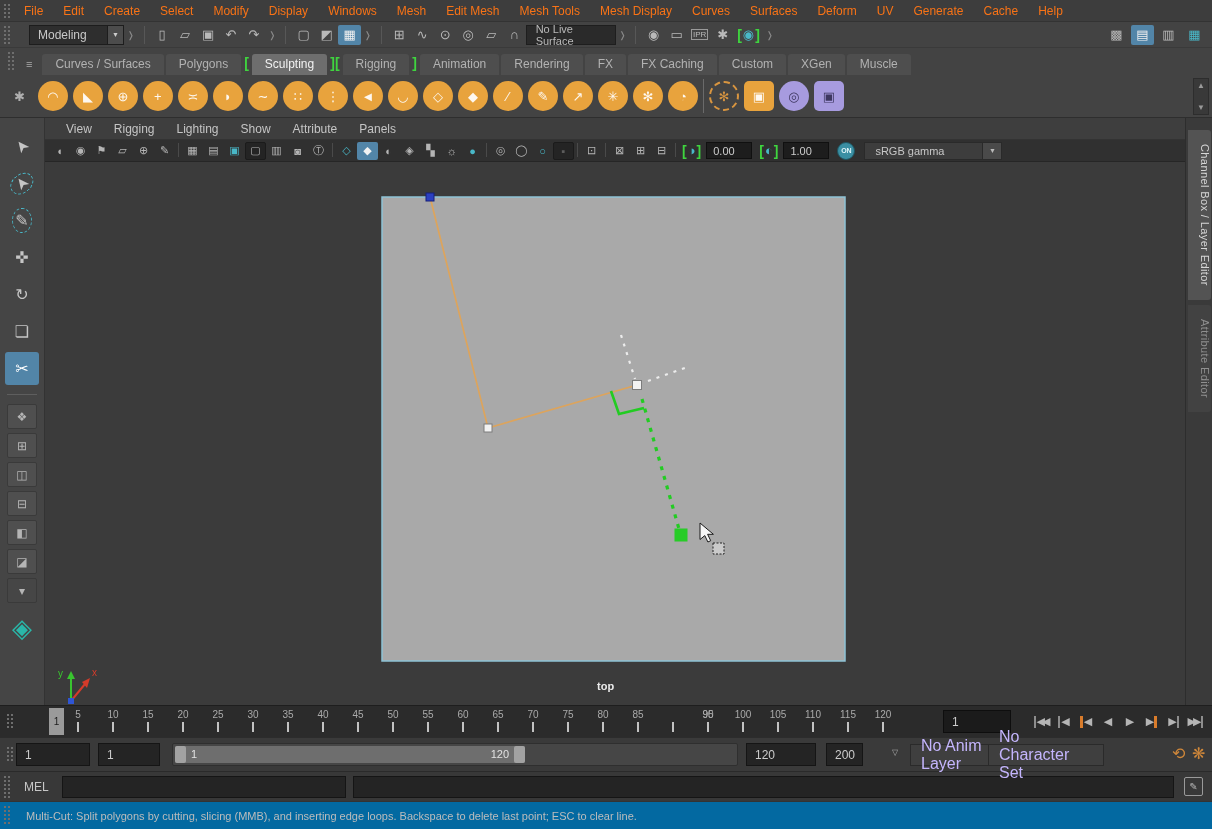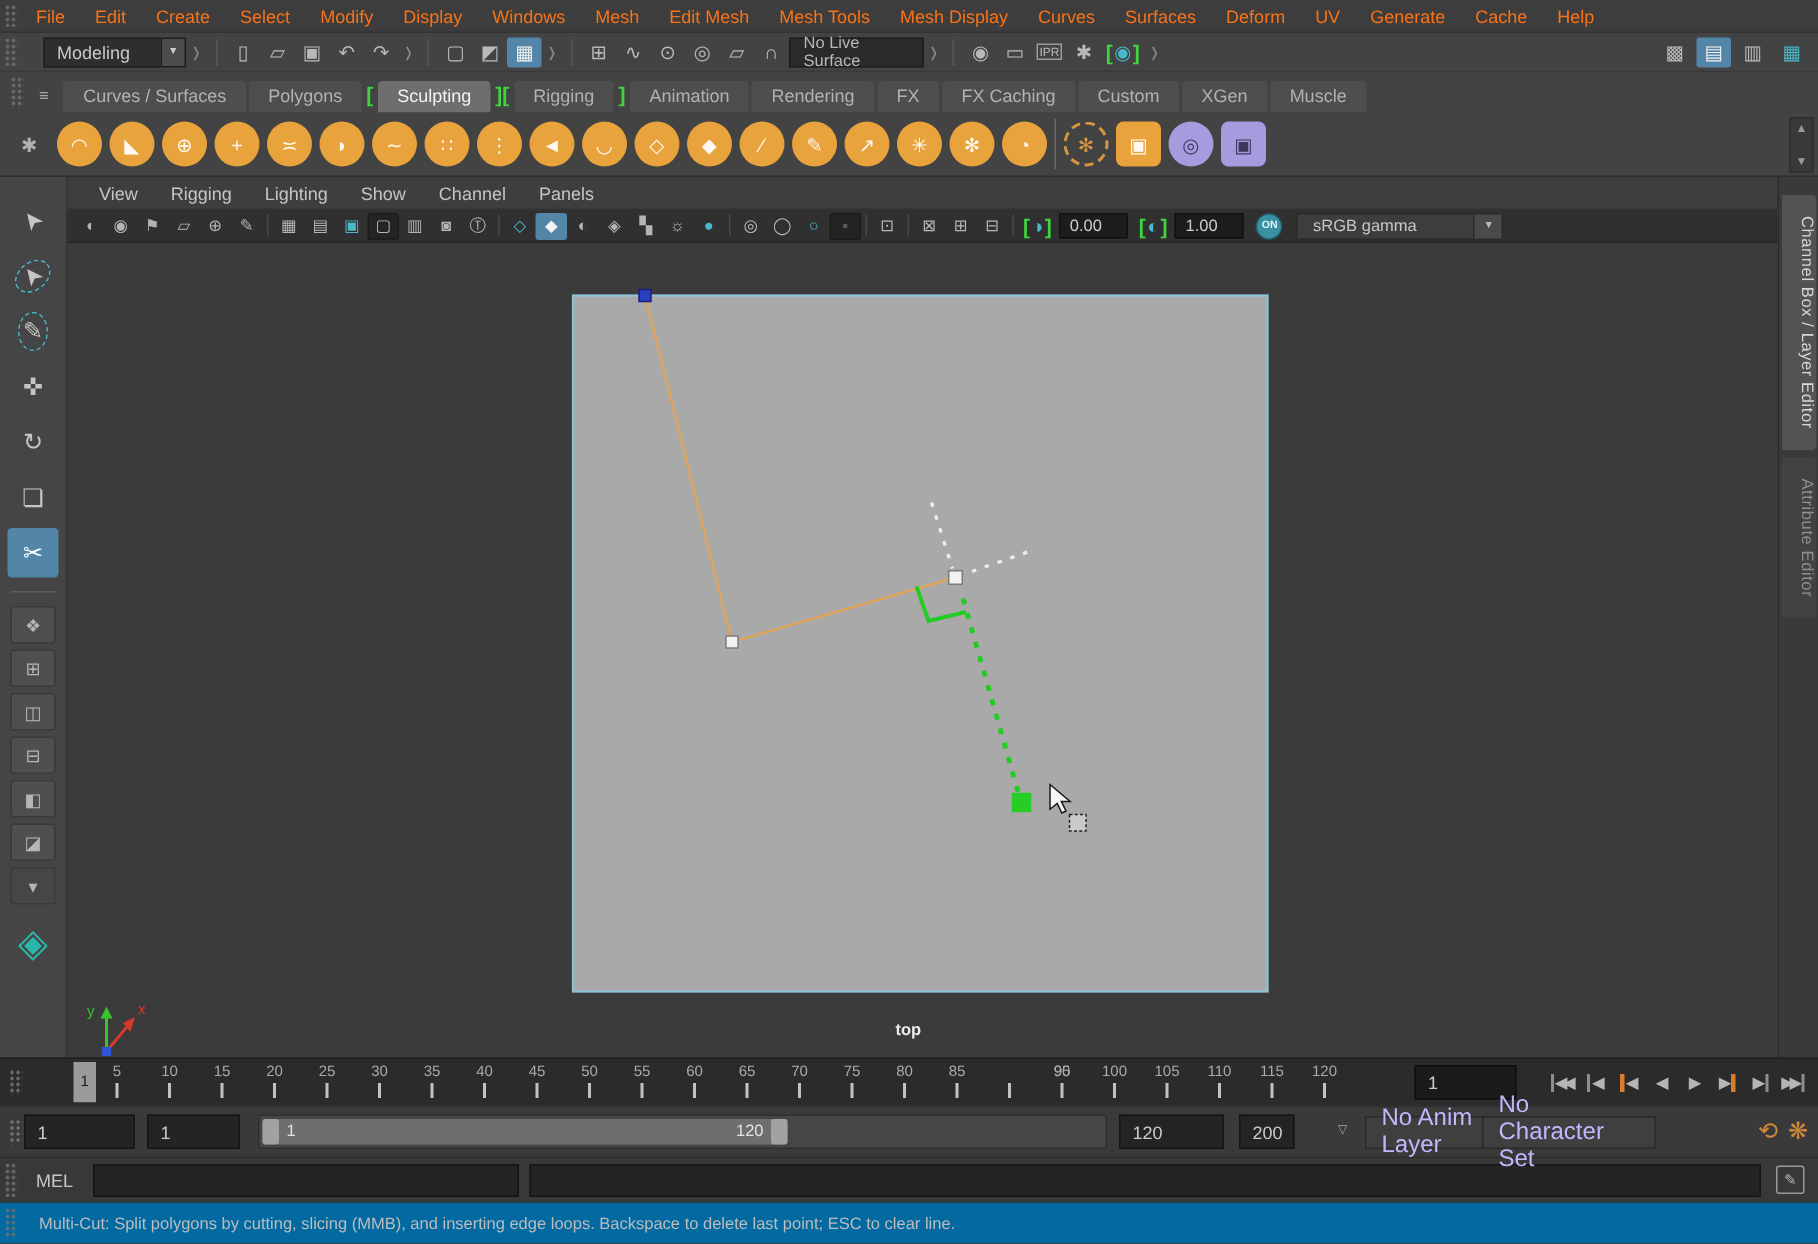--- a/index.html
+++ b/index.html
@@ -435,21 +435,21 @@
     <div class="maya-logo">◈</div>
   </div>
 
   <div class="viewport">
     <div class="vp-menus">
 
     <span class="vp-menu">View</span>
         <span class="vp-menu">Rigging</span>
         <span class="vp-menu">Lighting</span>
         <span class="vp-menu">Show</span>
-        <span class="vp-menu">Channel</span>
+        <span class="vp-menu">Attribute</span>
         <span class="vp-menu">Panels</span>
       </div>
     <div class="vp-toolbar">
       <div style="display:flex;align-items:center;">
 
       <span class="vp-icon">
             <span>◖</span>
           </span>
           <span class="vp-icon">
             <span>◉</span>

